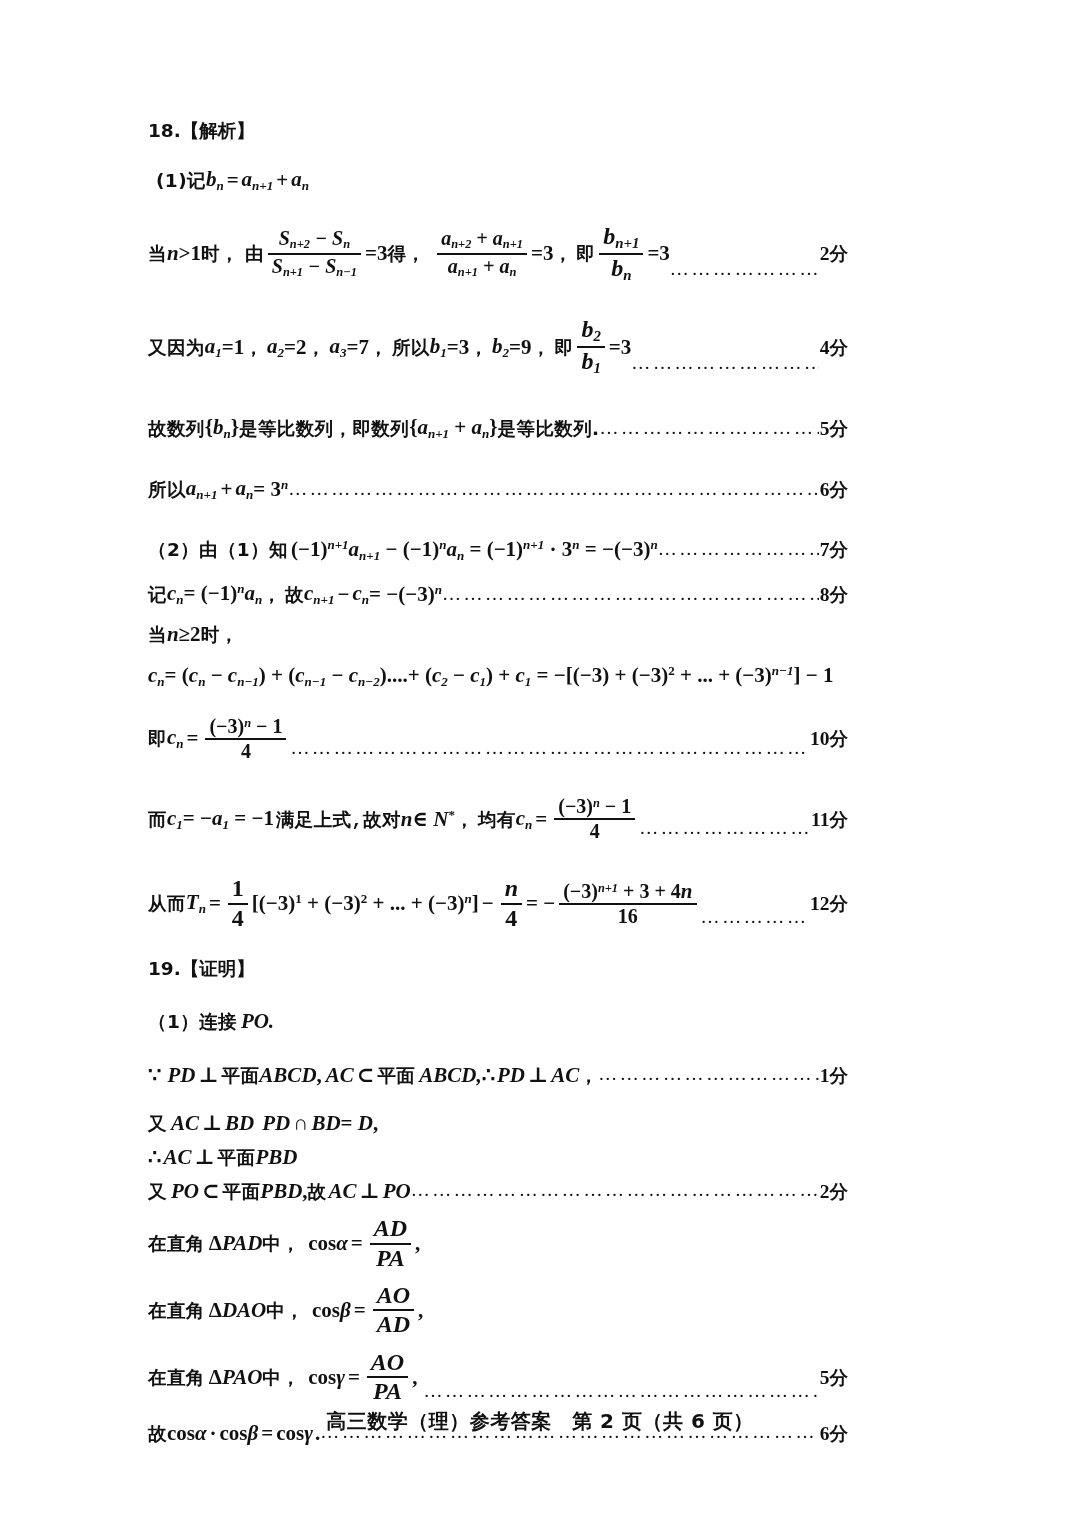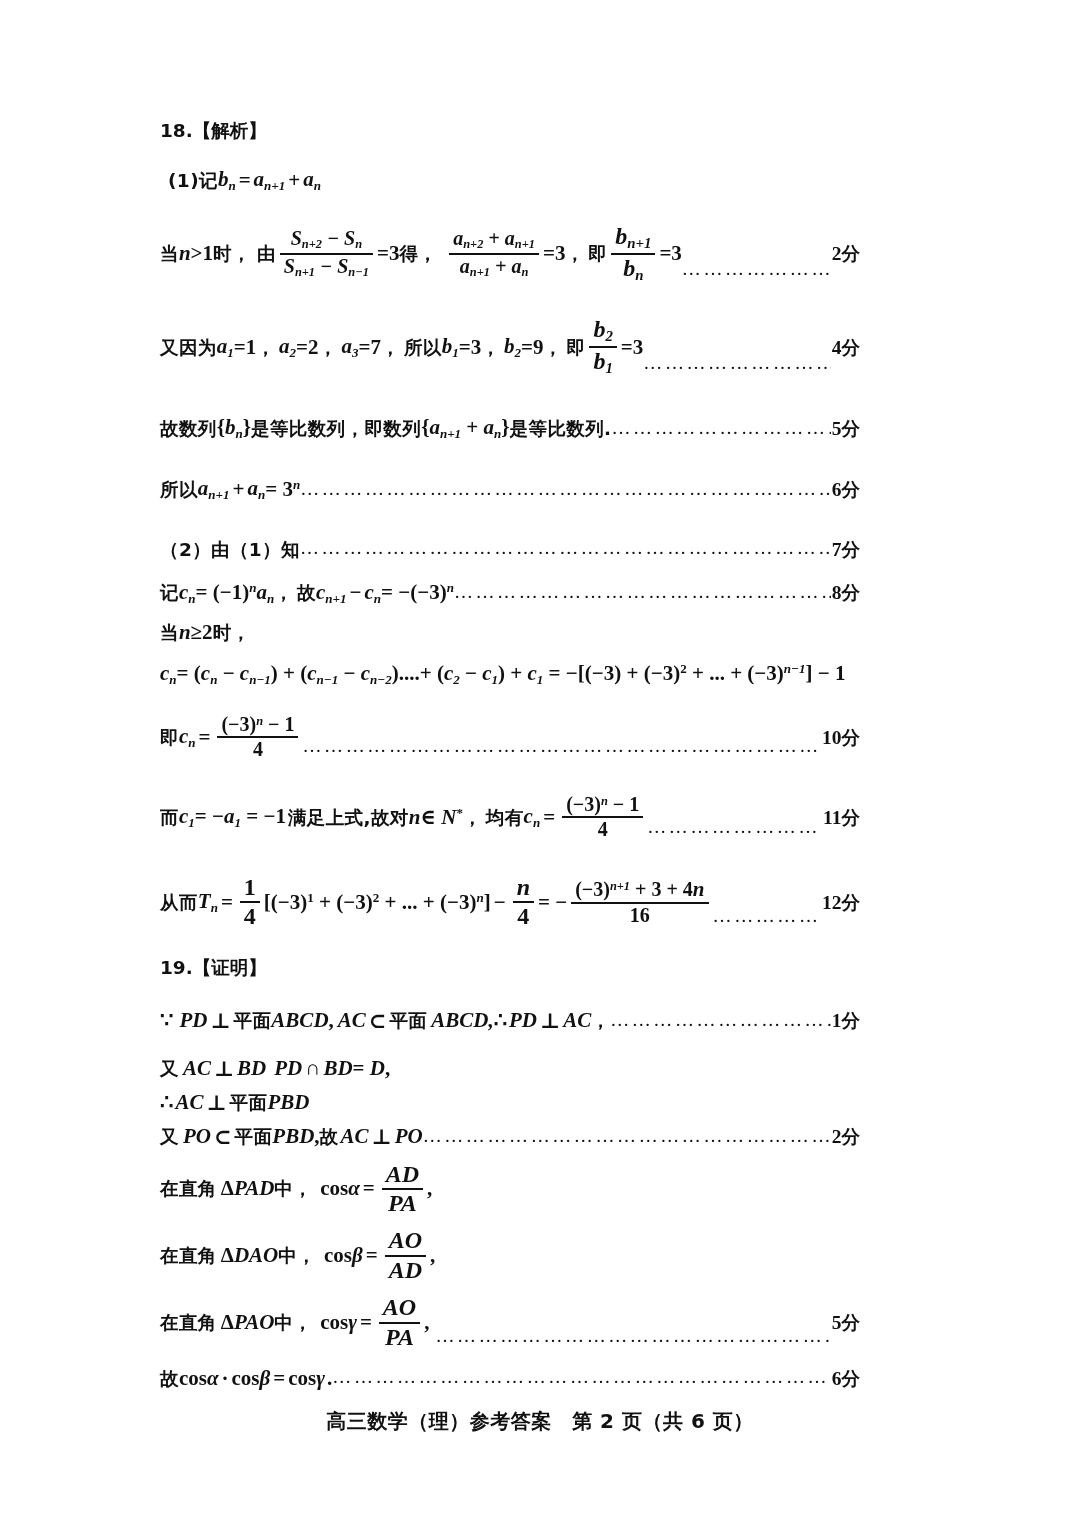--- a/index.html
+++ b/index.html
@@ -18,21 +18,21 @@
   }
   .page {
     position: absolute;
     left: 0; top: 0;
     width: 1080px;
     height: 1527px;
     background: #ffffff;
   }
   .content {
     position: absolute;
-    left: 160px;
+    left: 148px;
     top: 118px;
     width: 700px;
   }
 
   
   .line {
     display: flex;
     align-items: center;
     width: 100%;
     font-size: 19.5px;
@@ -230,20 +230,21 @@
     <span class="mathit">a<sub>n+1</sub></span>
     <span class="op">+</span>
     <span class="mathit">a<sub>n</sub></span>
     <span class="mathup">= 3<sup>n</sup></span>
     <span class="dots">……………………………………………………………………………………………………………………………</span>
     <span class="score"><span class="num">6</span><span>分</span></span>
   </div>
 
   <div class="line" style="margin-bottom:18px;">
     <span class="cn">（2）由（1）知</span>
+    <span class="mathup" style="padding-left:3px;">(−1)<sup>n+1</sup><span class="mathit">a<sub>n+1</sub></span> − (−1)<sup>n</sup><span class="mathit">a<sub>n</sub></span> = (−1)<sup>n+1</sup> · 3<sup>n</sup> = −(−3)<sup>n</sup></span>
     <span class="dots">……………………………………………………………………………………………………………………………</span>
     <span class="score"><span class="num">7</span><span>分</span></span>
   </div>
 
   <div class="line" style="margin-bottom:14px;">
     <span class="cn">记</span>
     <span class="mathit">c<sub>n</sub></span>
     <span class="mathup">= (−1)<sup>n</sup><span class="mathit">a<sub>n</sub></span></span>
     <span class="cn">，</span>
     <span class="cn" style="padding-left:4px;">故</span>
@@ -277,21 +278,21 @@
       <span class="den mathup" style="font-style:normal;">4</span>
     </span>
     <span class="dots">……………………………………………………………………………………………………………………………</span>
     <span class="score"><span class="num">10</span><span>分</span></span>
   </div>
 
   <div class="line" style="margin-bottom:34px;">
     <span class="cn">而</span>
     <span class="mathit">c<sub>1</sub></span>
     <span class="mathup">= −<span class="mathit">a<sub>1</sub></span> = −1</span>
-    <span class="cn" style="padding-left:2px;">满足上式,故对</span>
+    <span class="cn" style="padding-left:2px;font-family:Liberation Mono, monospace;">满足上式,故对</span>
     <span class="mathit">n</span>
     <span class="mathup">∈ <span class="mathit">N</span><sup class="up">*</sup></span>
     <span class="cn">，</span>
     <span class="cn" style="padding-left:4px;text-align:center;">均有</span>
     <span class="mathit">c<sub>n</sub></span>
     <span class="op">=</span>
     <span class="frac">
       <span class="num mathup" style="font-style:normal;">(−3)<sup>n</sup> − 1</span>
       <span class="bar"></span>
       <span class="den mathup" style="font-style:normal;">4</span>
@@ -323,20 +324,24 @@
       <span class="den mathup" style="font-style:normal;">16</span>
     </span>
     <span class="dots">……………………………………………………………………………………………………………………………</span>
     <span class="score"><span class="num">12</span><span>分</span></span>
   </div>
 
   <div class="line hdr" style="margin-bottom:28px;">
     <span>19.【证明】</span>
   </div>
 
+  <div class="line" style="margin-bottom:28px;">
+    <span class="cn">（1）连接</span>
+    <span class="mathit" style="padding-left:4px;">PO.</span>
+  </div>
 
   <div class="line" style="margin-bottom:22px;">
     <span class="mathup">∵</span>
     <span class="mathit" style="padding-left:6px;">PD</span>
     <span class="op">⊥</span>
     <span class="cn">平面</span>
     <span class="mathit">ABCD</span>
     <span class="mathup">,</span>
     <span class="mathit" style="padding-left:4px;">AC</span>
     <span class="op">⊂</span>

